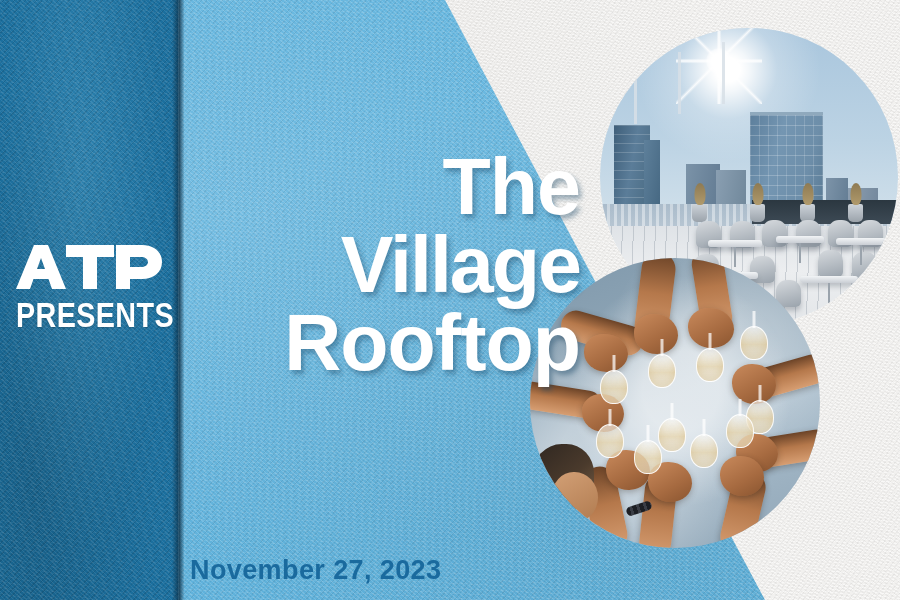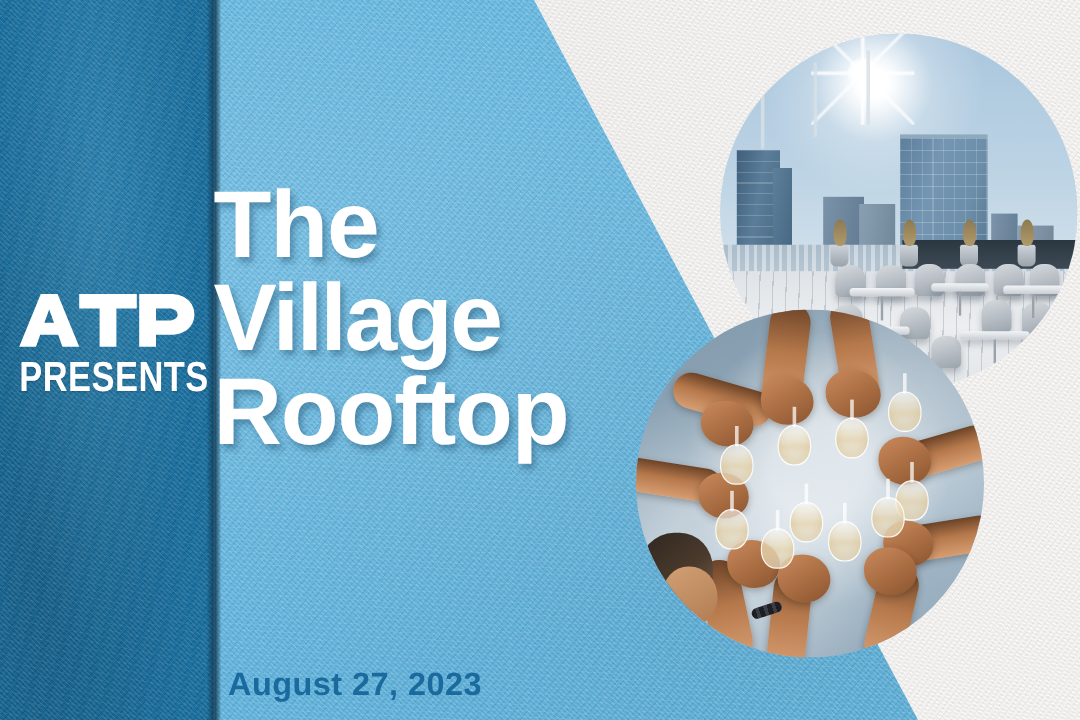--- a/index.html
+++ b/index.html
@@ -81,21 +81,21 @@
     transform-origin:center;
     white-space:nowrap;
     text-shadow:0 1px 2px rgba(0,0,0,.22);
   }
 
   
   #title {
     position:absolute;
     left:178px; top:148px;
     width:402px;
-    text-align:left;
+    text-align:right;
     color:#ffffff;
     font-weight:bold;
     font-size:79px;
     line-height:.99;
     letter-spacing:-1px;
     text-shadow:3px 4px 5px rgba(25,70,100,.42);
     z-index:6;
   }
   #title .ln { display:block; }
   #title .ln-2 { letter-spacing:-2px; }
@@ -388,15 +388,15 @@
     <div class="glass" style="left:70px;  top:112px;"></div>
     <div class="glass" style="left:66px;  top:166px;"></div>
     <div class="glass" style="left:210px; top:68px;"></div>
     <div class="glass" style="left:216px; top:142px;"></div>
     <div class="glass" style="left:128px; top:160px;"></div>
     <div class="glass" style="left:160px; top:176px;"></div>
     <div class="glass" style="left:196px; top:156px;"></div>
     <div class="glass" style="left:104px; top:182px;"></div>
   </div>
 
-  <div id="date-text">August 27, 2023</div>
+  <div id="date-text">November 27, 2023</div>
 
 </div>
 
 </body></html>

